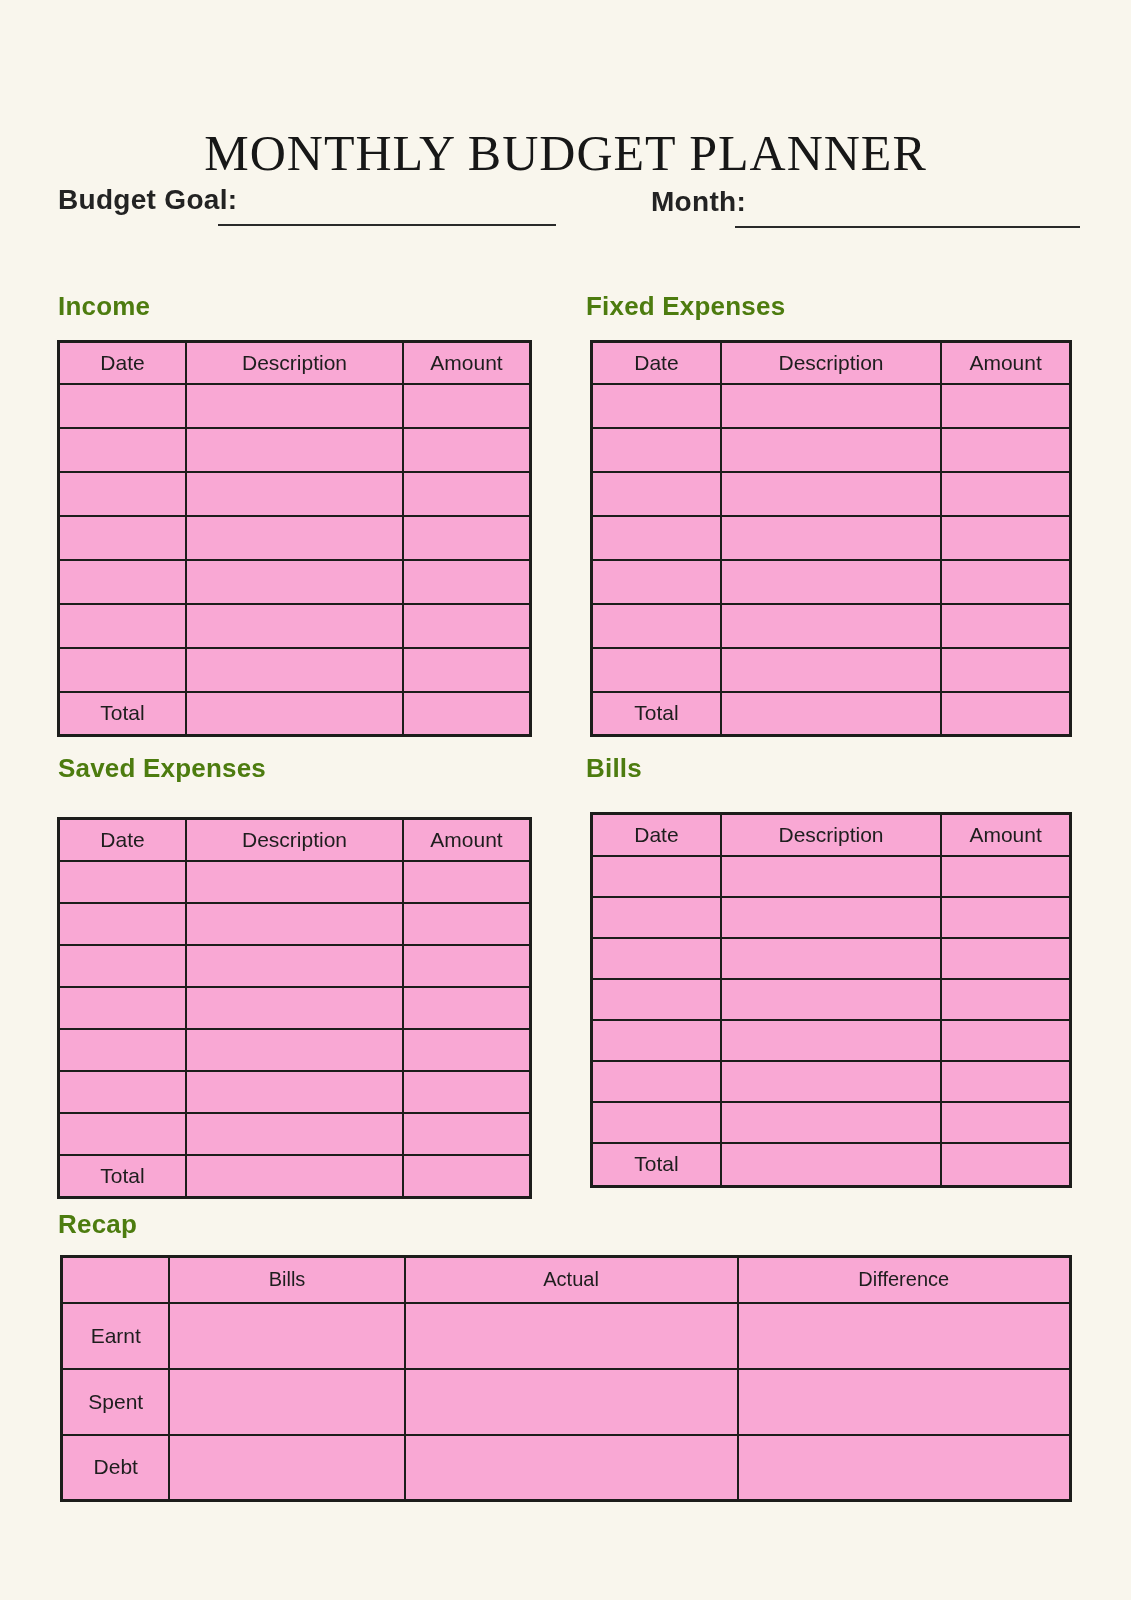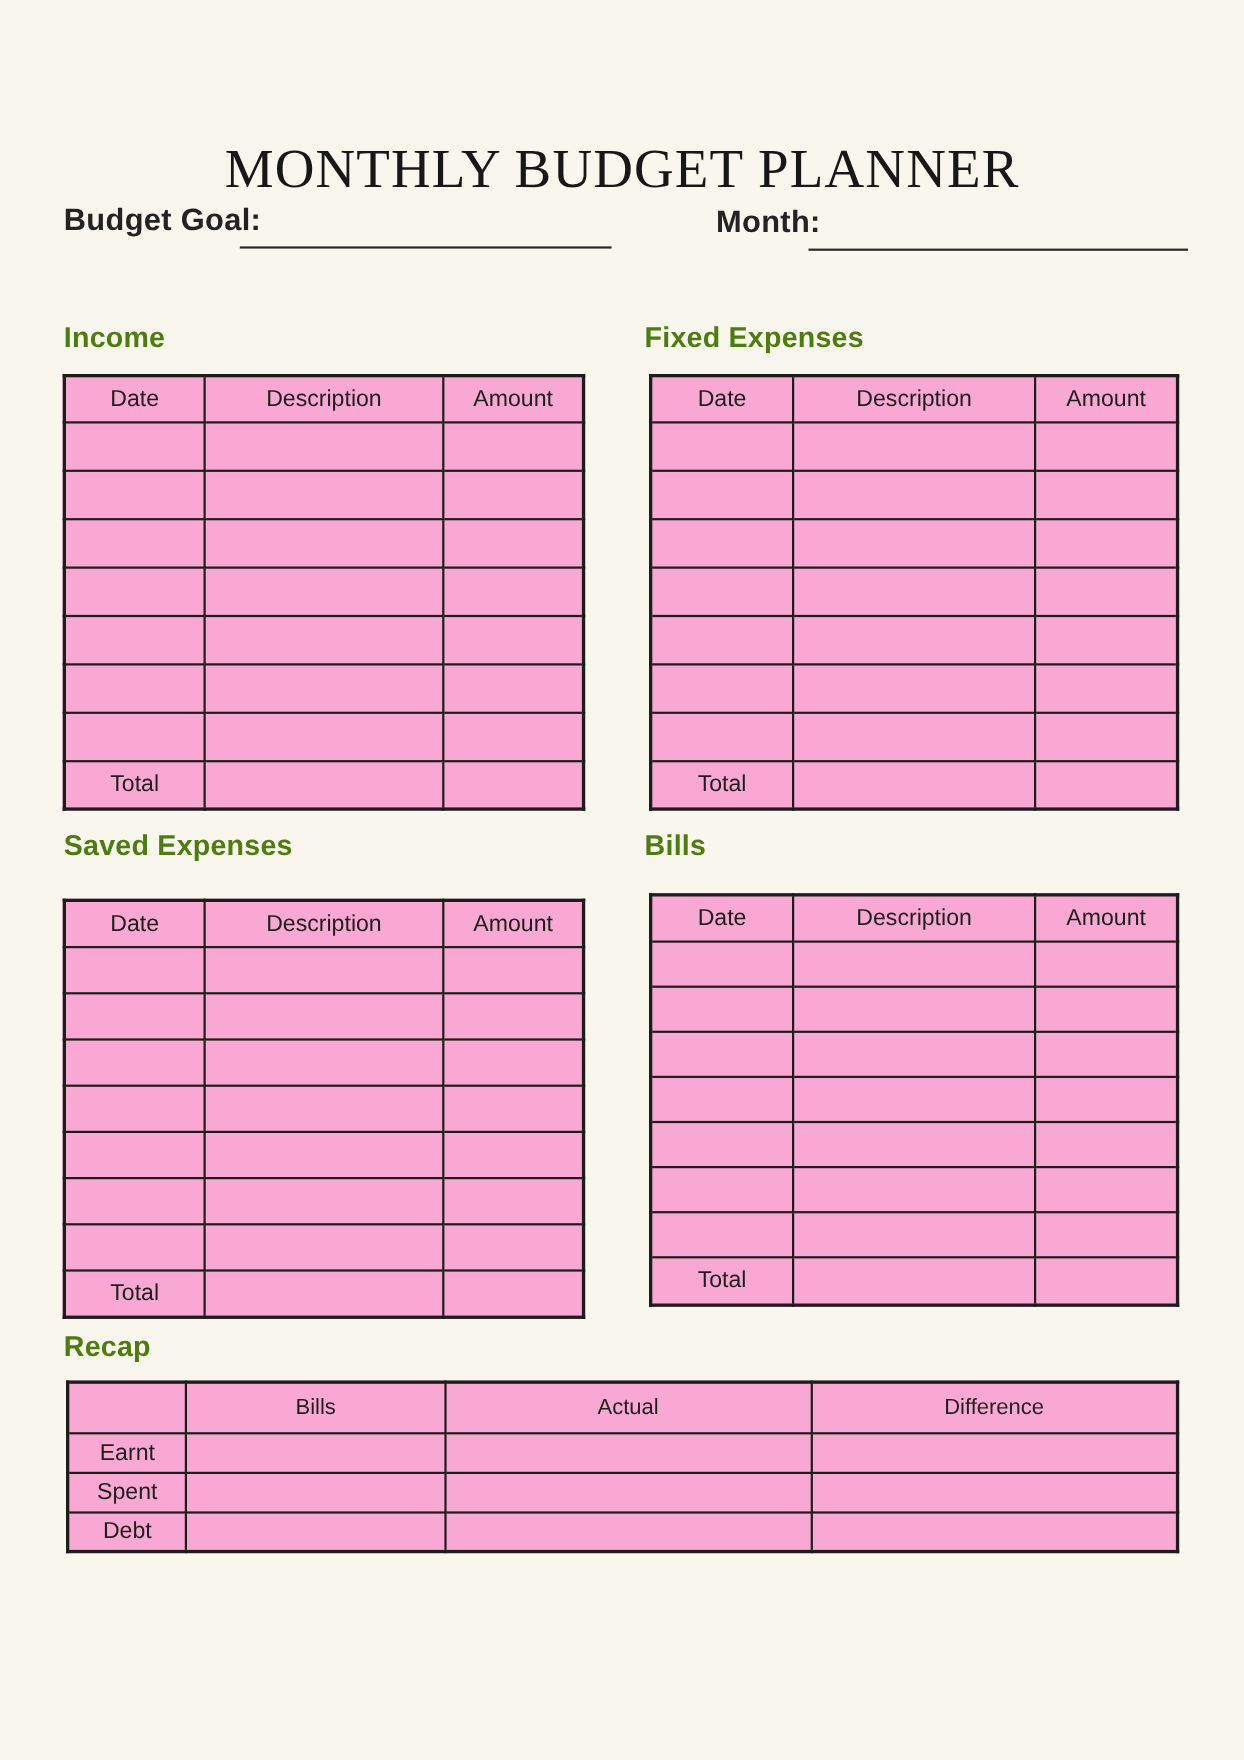--- a/index.html
+++ b/index.html
@@ -68,21 +68,21 @@
   .ledger thead tr{height:42px;}
   #income-table tbody tr, #fixed-table tbody tr{height:44px;}
   #other-table tbody tr{height:42px;}
   #bills-table tbody tr{height:41px;}
   #income-table tfoot tr, #fixed-table tfoot tr{height:44px;}
   #other-table tfoot tr{height:43px;}
   #bills-table tfoot tr{height:44px;}
 
   #recap-table{left:60px;top:1255px;width:1012px;}
   #recap-table thead tr{height:46px;}
-  #recap-table tbody tr{height:36px;}
+  #recap-table tbody tr{height:66px;}
   #recap-table thead th{font-size:20px;}
   #recap-table .row-label{font-size:21px;}
 </style>
 </head>
 <body>
 
 <div class="page">
 
   <div class="title">MONTHLY BUDGET PLANNER</div>
 

